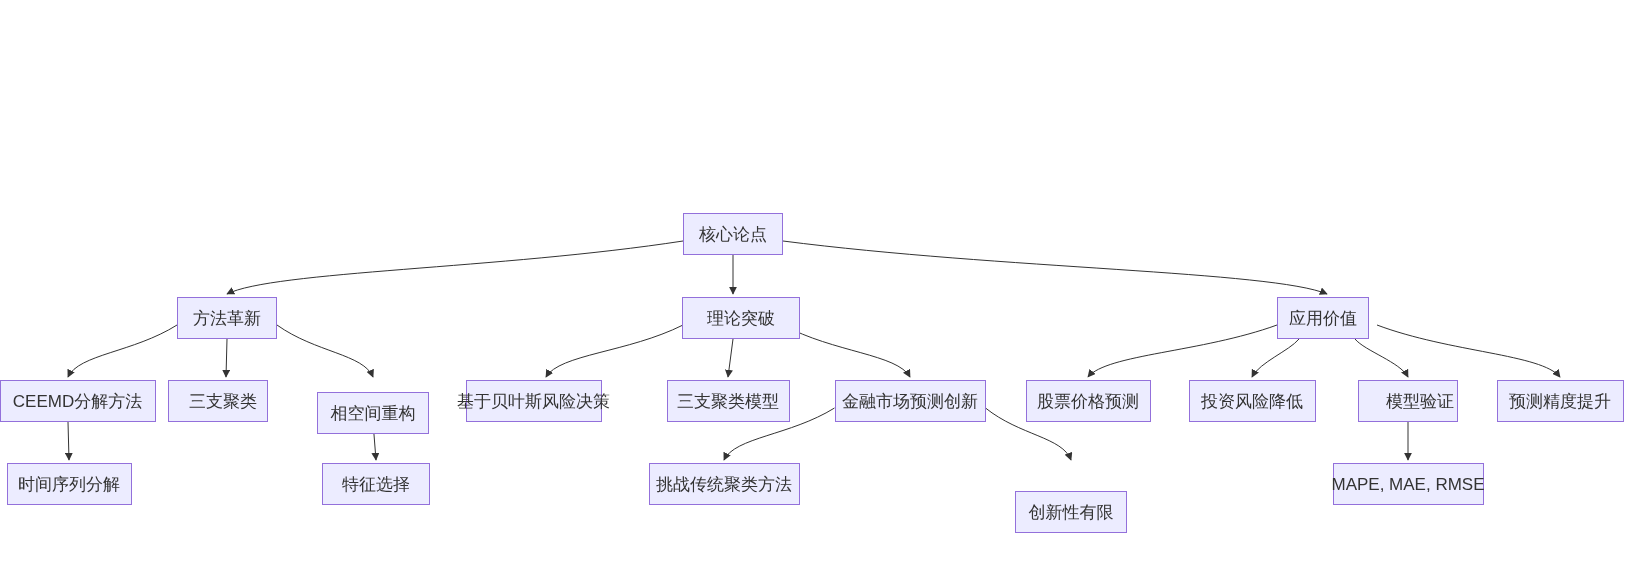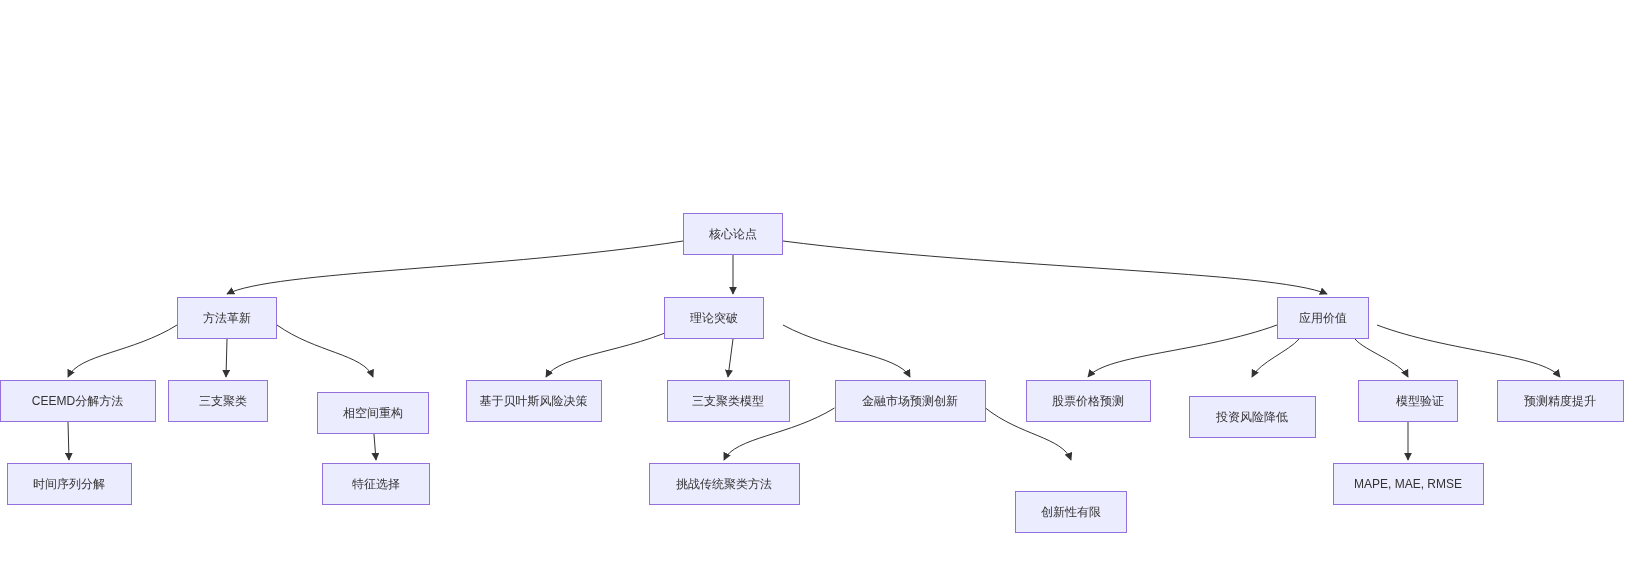--- a/index.html
+++ b/index.html
@@ -31,21 +31,21 @@
   .node {
     position: absolute;
     height: 42px;
     box-sizing: border-box;
     display: flex;
     align-items: center;
     justify-content: center;
     background: #ECECFF;
     border: 1px solid #9370DB;
     color: #333333;
-    font-size: 12px;
+    font-size: 17px;
     white-space: nowrap;
     line-height: 1;
   }
 </style>
 </head>
 <body>
 
 <div class="canvas">
   <svg class="edges-layer" width="1628" height="576" viewBox="0 0 1628 576" xmlns="http://www.w3.org/2000/svg">
     <defs>
@@ -70,30 +70,30 @@
         <path class="edge" d="M 68 422 L 69 460" marker-end="url(#arrowhead)"></path>
         <path class="edge" d="M 373 422 L 376 460" marker-end="url(#arrowhead)"></path>
         <path class="edge" d="M 834.5 408 C 790.3 435.5, 735.05 437, 724 460" marker-end="url(#arrowhead)"></path>
         <path class="edge" d="M 985.5 408 C 1019.7 435.5, 1062.45 437, 1071 460" marker-end="url(#arrowhead)"></path>
         <path class="edge" d="M 1408 422 L 1408 460" marker-end="url(#arrowhead)"></path>
       </g>
   </svg>
   <div id="node-layer">
       <div class="node" style="left: 683px; top: 213px; width: 100px;">核心论点</div>
       <div class="node" style="left: 177px; top: 297px; width: 100px;">方法革新</div>
-      <div class="node" style="left: 664px; top: 297px; width: 100px;">理论突破</div>
+      <div class="node" style="left: 682px; top: 297px; width: 118px;">理论突破</div>
       <div class="node" style="left: 1277px; top: 297px; width: 92px;">应用价值</div>
       <div class="node" style="left: -0.5px; top: 380px; width: 156px;">CEEMD分解方法</div>
       <div class="node" style="left: 168px; top: 380px; width: 100px; padding-left: 10px;">三支聚类</div>
       <div class="node" style="left: 317px; top: 392px; width: 112px;">相空间重构</div>
       <div class="node" style="left: 465.5px; top: 380px; width: 136px;">基于贝叶斯风险决策</div>
       <div class="node" style="left: 666.5px; top: 380px; width: 123px;">三支聚类模型</div>
       <div class="node" style="left: 834.5px; top: 380px; width: 151px;">金融市场预测创新</div>
       <div class="node" style="left: 1025.5px; top: 380px; width: 125px;">股票价格预测</div>
-      <div class="node" style="left: 1188.5px; top: 396px; width: 127px;">投资风险降低</div>
+      <div class="node" style="left: 1188.5px; top: 380px; width: 127px;">投资风险降低</div>
       <div class="node" style="left: 1358px; top: 380px; width: 100px; padding-left: 24px;">模型验证</div>
       <div class="node" style="left: 1496.5px; top: 380px; width: 127px;">预测精度提升</div>
       <div class="node" style="left: 6.5px; top: 463px; width: 125px;">时间序列分解</div>
       <div class="node" style="left: 322px; top: 463px; width: 108px;">特征选择</div>
       <div class="node" style="left: 648.5px; top: 463px; width: 151px;">挑战传统聚类方法</div>
       <div class="node" style="left: 1015px; top: 463px; width: 112px; margin-top: 28px;">创新性有限</div>
       <div class="node" style="left: 1332.5px; top: 463px; width: 151px;">MAPE, MAE, RMSE</div>
     </div>
 </div>
 

